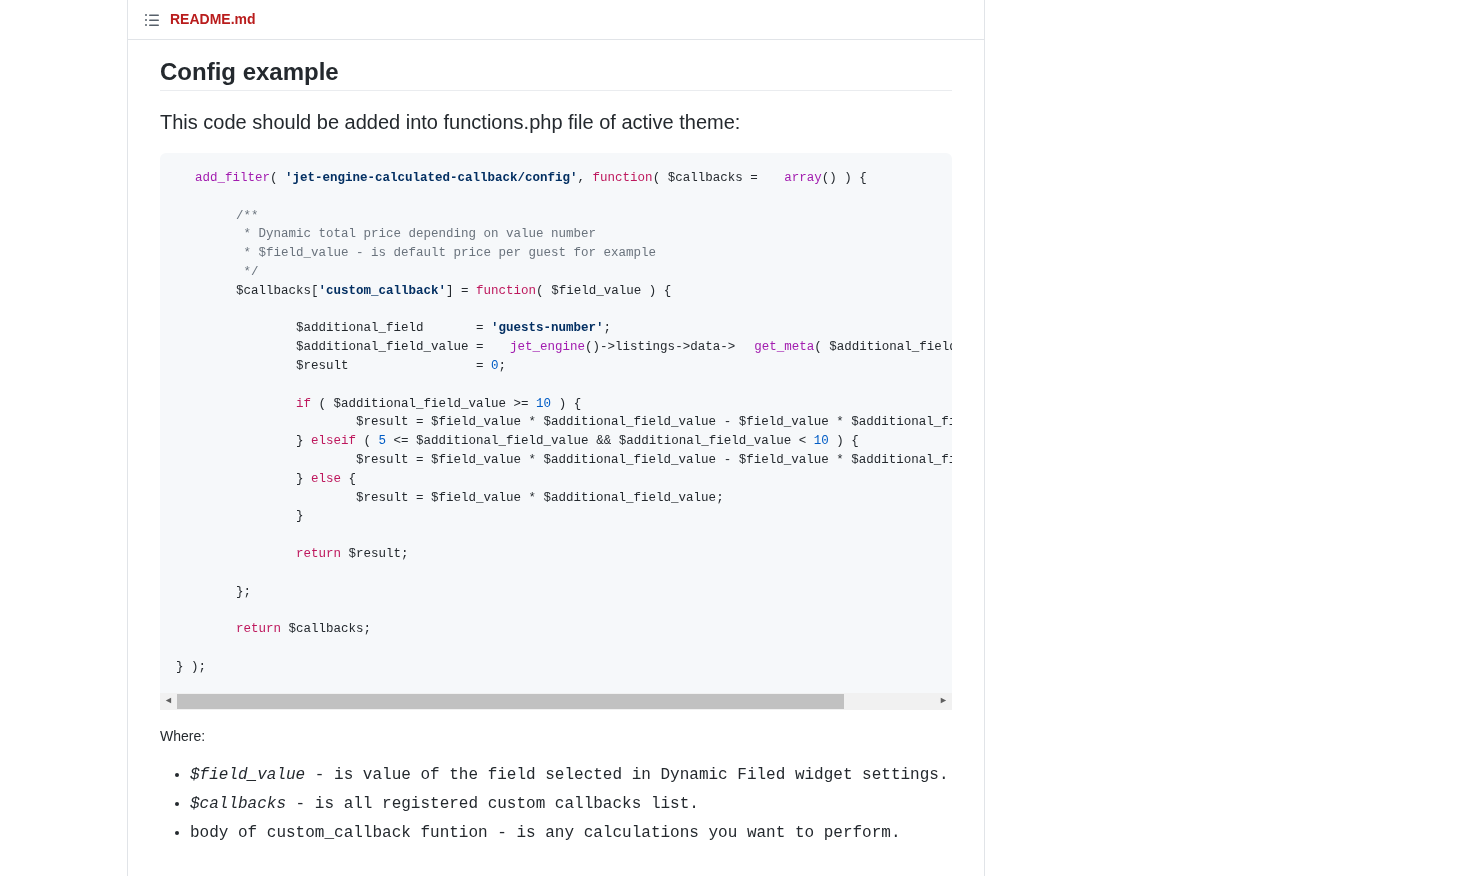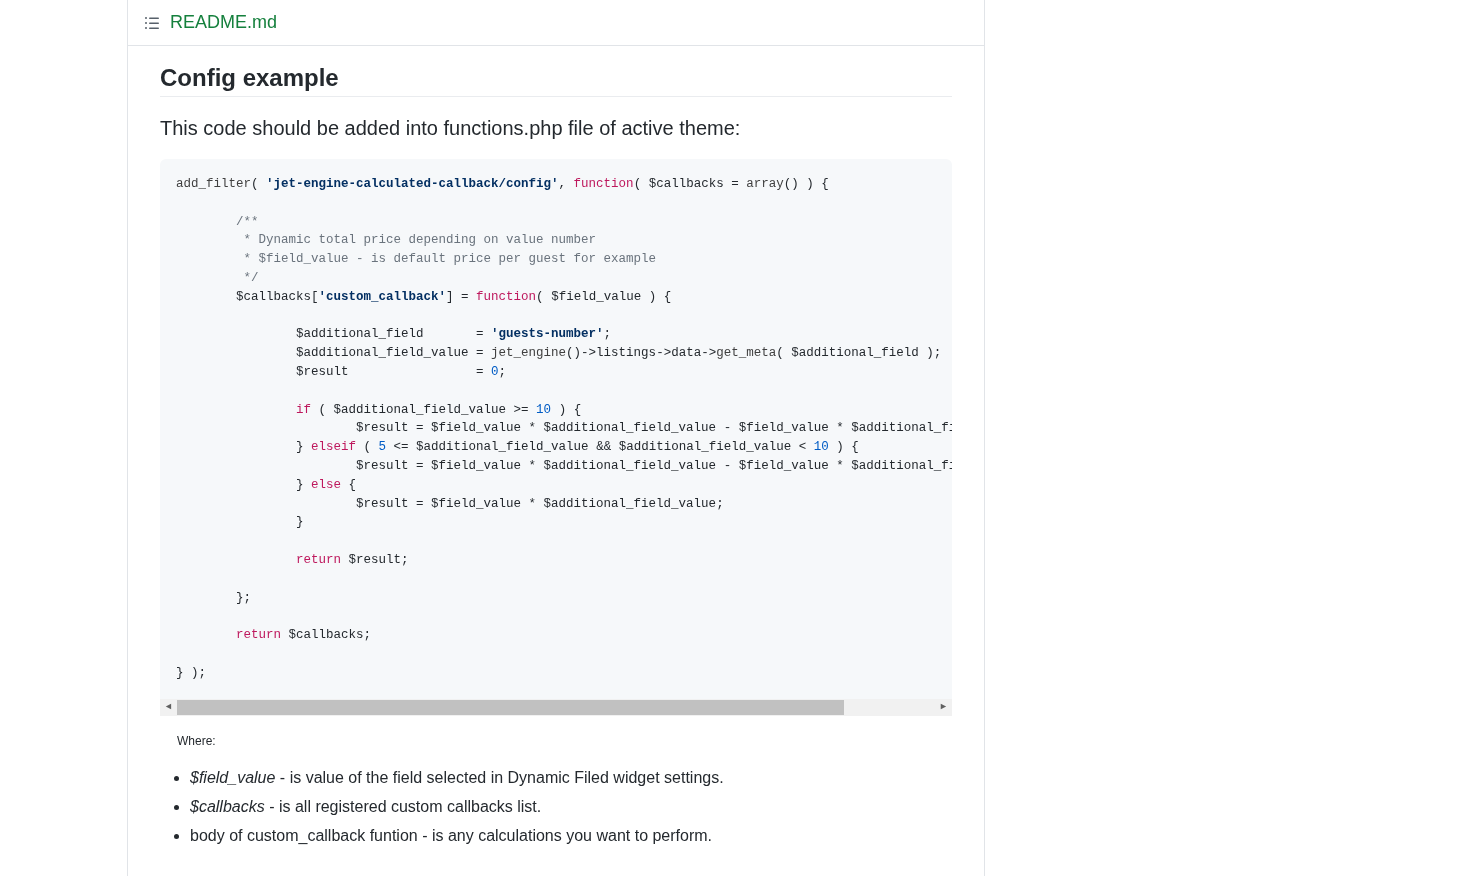--- a/index.html
+++ b/index.html
@@ -27,23 +27,23 @@
     gap: 10px;
   }
   .list-icon {
     width: 16px;
     height: 16px;
     display: inline-flex;
     align-items: center;
     justify-content: center;
   }
   .file-name {
-    font-weight: 400;
-    font-size: 18px;
-    color: #15803d;
+    font-weight: 700;
+    font-size: 14px;
+    color: #b91c1c;
   }
   .readme-body {
     padding: 0 32px 30px 32px;
   }
   h2 {
     font-size: 24px;
     font-weight: 600;
     margin: 14px 0 8px 0;
     padding-bottom: 0;
     border-bottom: 1px solid #eaecef;
@@ -92,35 +92,36 @@
   }
   .scroll-thumb {
     position: absolute;
     left: 0;
     top: 1px;
     height: 15px;
     width: 88%;
     background: #c1c1c1;
   }
   .where {
-    font-size: 12px;
-    margin: 16px 17px;
+    font-size: 14px;
+    margin: 16px 0;
   }
   ul {
     padding-left: 30px;
     margin: 10px 0;
   }
   li {
     font-size: 16px;
     margin: 5px 0;
+    font-family: Liberation Mono, monospace;
   }
   em { font-style: italic; }
   
   .pl-k { color: #be185d; }
-  .pl-en { color: #404040; }
+  .pl-en { color: #a21caf; margin-left: 19px; }
   .pl-s  { color: #032f62; font-weight: bold; }
   .pl-c  { color: #6a737d; }
   .pl-c1 { color: #005cc5; }
   .pl-smi { color: #24292e; }
 </style>
 </head>
 <body>
 
 <div class="container">
   <div class="file-header">

